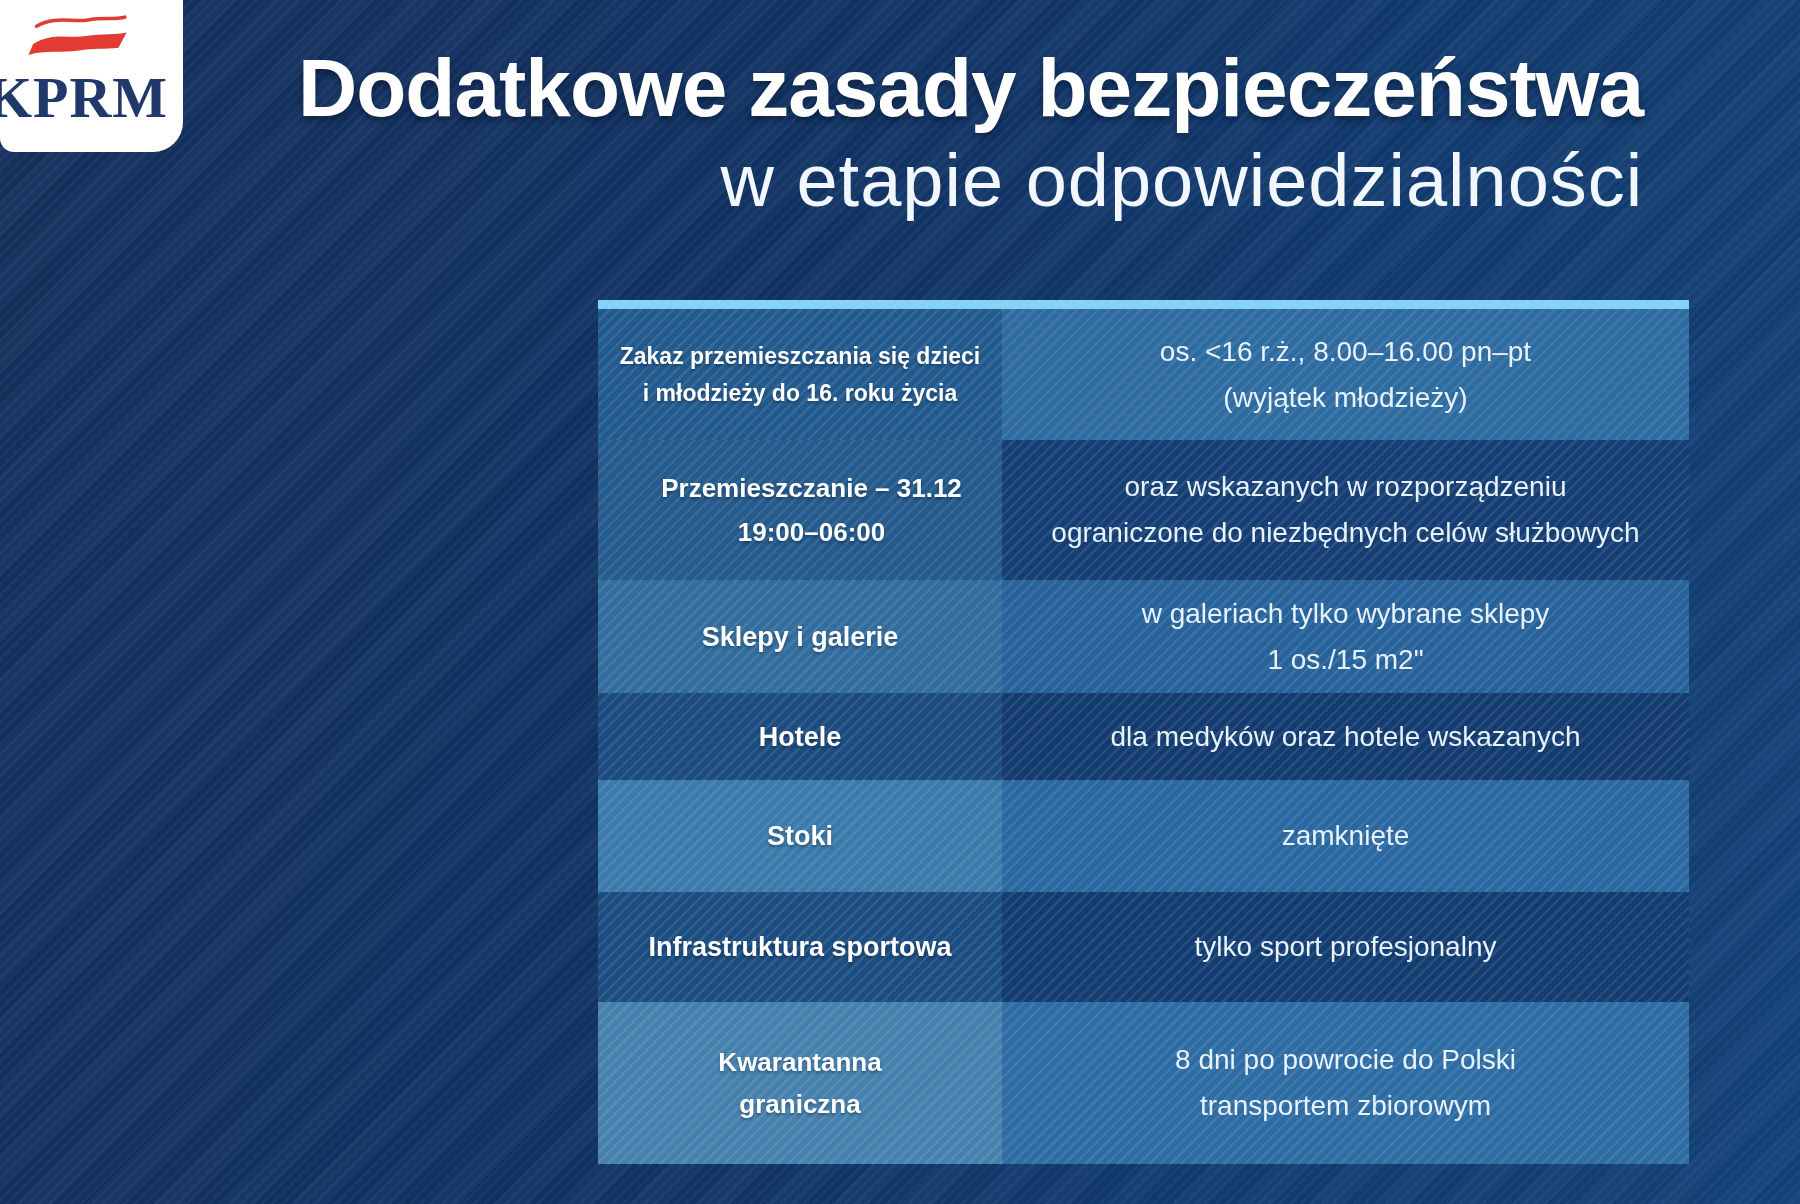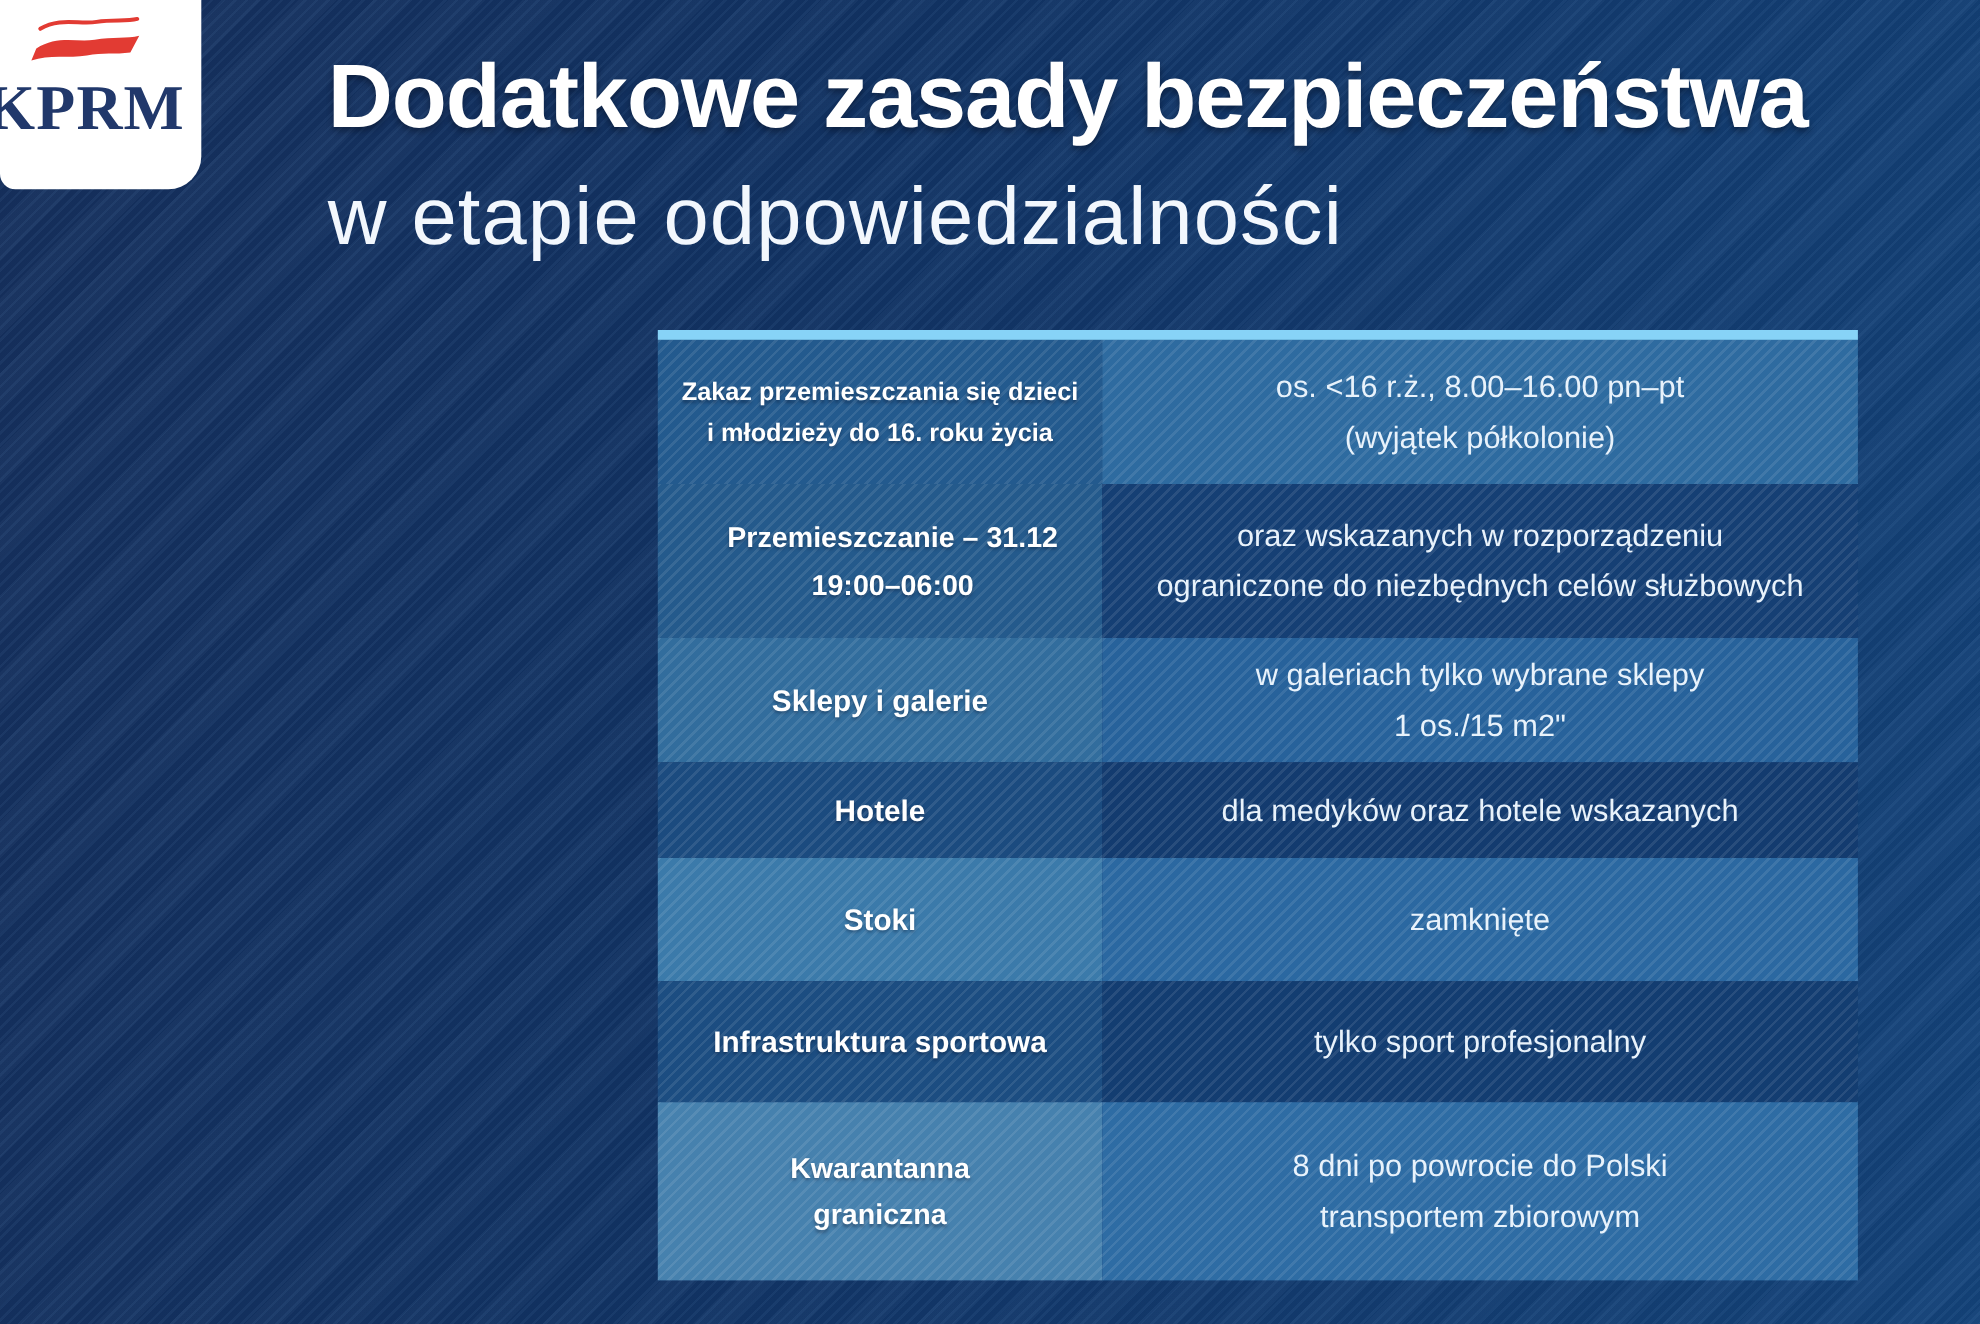--- a/index.html
+++ b/index.html
@@ -10,21 +10,21 @@
     font-family:"Liberation Sans","DejaVu Sans",sans-serif;
     background:
       repeating-linear-gradient(135deg, rgba(125,175,225,0.07) 0 2.5px, rgba(0,0,0,0) 2.5px 7.5px),
       repeating-linear-gradient(135deg, rgba(255,255,255,0.025) 0 24px, rgba(0,0,0,0.025) 24px 48px),
       linear-gradient(104deg,#152f5c 0%,#113262 38%,#123a6e 70%,#134278 100%);
   }
 
   
   .logo-card{
     position:absolute;left:0;top:0;
-    width:183px;height:172px;
+    width:183px;height:152px;
     background:#ffffff;
     border-radius:0 0 30px 14px;
     display:flex;flex-direction:column;align-items:center;
     padding-right:28px;box-sizing:border-box;
   }
   .flag{margin-top:12px;line-height:0;}
   .logo-text{
     font-family:"Liberation Serif","DejaVu Serif",serif;
     font-weight:700;
     font-size:58px;
@@ -35,21 +35,21 @@
 
   
   .title{position:absolute;left:298px;top:46px;color:#ffffff;}
   .t1{
     font-size:82px;font-weight:800;letter-spacing:-1px;line-height:1.02;
     text-shadow:0 4px 6px rgba(5,15,35,0.5);
     white-space:nowrap;
   }
   .t2{
     font-size:74px;font-weight:300;letter-spacing:1px;line-height:1.05;
-    margin-top:28px;color:#f2f7fd;white-space:nowrap;
+    margin-top:12px;color:#f2f7fd;white-space:nowrap;text-align:right;
   }
 
   
   .rules{position:absolute;left:598px;top:300px;width:1091px;}
   .accent-bar{height:9px;background:#87d3f7;}
   .row{display:flex;}
   .cell{
     display:flex;flex-direction:column;justify-content:center;align-items:center;
     background-image:repeating-linear-gradient(135deg, rgba(255,255,255,0.09) 0 2.5px, rgba(255,255,255,0) 2.5px 7.5px);
   }
@@ -102,21 +102,21 @@
   <div class="rules">
     <div class="accent-bar"></div>
 
     <div class="row r1">
       <div class="cell left c1l">
         <div class="lname">Zakaz przemieszczania się dzieci</div>
         <div class="lname">i młodzieży do 16. roku życia</div>
       </div>
       <div class="cell right c1r">
         <div class="rval">os. &lt;16 r.ż., 8.00–16.00 pn–pt</div>
-        <div class="rval">(wyjątek półkolonie)</div>
+        <div class="rval">(wyjątek młodzieży)</div>
       </div>
     </div>
 
     <div class="row r2">
       <div class="cell left c2l">
         <div class="lname">Przemieszczanie – 31.12</div>
         <div class="lname">19:00–06:00</div>
       </div>
       <div class="cell right c2r">
         <div class="rval">oraz wskazanych w rozporządzeniu</div>

